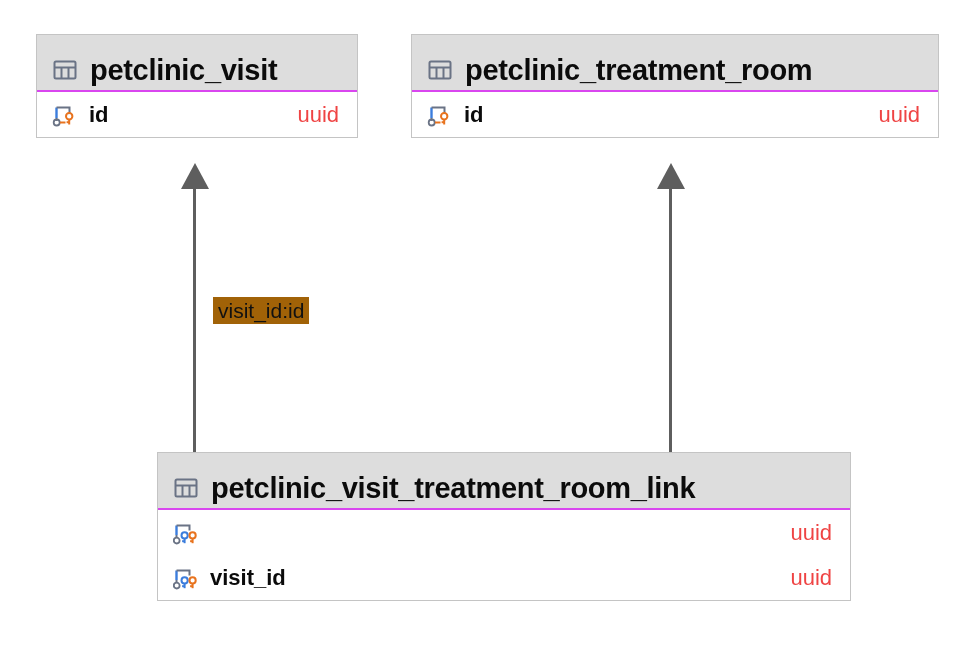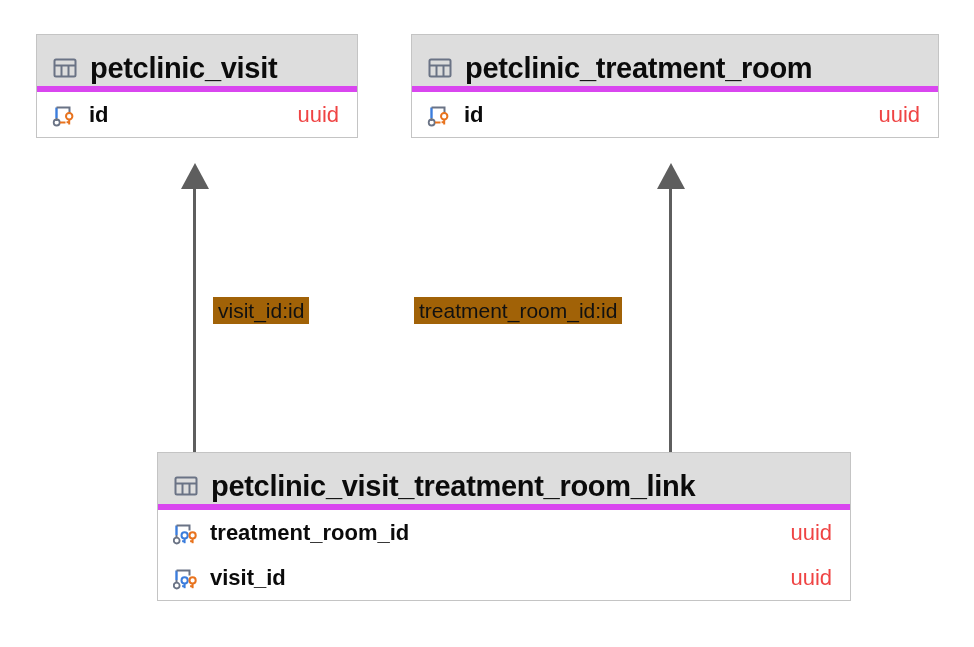--- a/index.html
+++ b/index.html
@@ -24,21 +24,21 @@
   .entity {
     position: absolute;
     box-sizing: border-box;
     background: #ffffff;
     border: 1px solid #c4c4c4;
     z-index: 3;
   }
   .entity-header {
     box-sizing: border-box;
     background: #dddddd;
-    border-bottom: 6px solid #d946ef;
+    border-bottom: 2px solid #d946ef;
     display: flex;
     align-items: center;
     padding: 15px 14px 0 15px;
     height: 57px;
   }
   .entity-title {
     font-size: 29px;
     font-weight: bold;
     color: #0b0b0b;
     letter-spacing: -0.3px;
@@ -127,21 +127,20 @@
 <body>
 
 <div id="canvas">
 
   <div class="edge-line" id="edge-visit-line"></div>
   <div class="edge-arrow" id="edge-visit-arrow"></div>
   <div class="edge-label" id="edge-visit-label">visit_id:id</div>
 
   <div class="edge-line" id="edge-room-line"></div>
   <div class="edge-arrow" id="edge-room-arrow"></div>
-  <div class="edge-label" id="edge-room-label">treatment_room_id:id</div>
 
   <div class="entity" id="entity-visit">
     <div class="entity-header">
       <span class="icon icon-table">
         <svg width="26" height="26" viewBox="0 0 26 26">
           <rect x="2.5" y="4.5" width="21" height="17" rx="1.5" fill="none" stroke="#6a7385" stroke-width="2"></rect>
           <line x1="2.5" y1="10.5" x2="23.5" y2="10.5" stroke="#6a7385" stroke-width="2"></line>
           <line x1="9.5" y1="10.5" x2="9.5" y2="21.5" stroke="#6a7385" stroke-width="2"></line>
           <line x1="16.5" y1="10.5" x2="16.5" y2="21.5" stroke="#6a7385" stroke-width="2"></line>
         </svg>
@@ -222,21 +221,20 @@
             <path d="M3.5 15 L3.5 18" stroke="#6a7385" stroke-width="2" fill="none"></path>
             <circle cx="3.7" cy="20.6" r="2.9" fill="none" stroke="#6a7385" stroke-width="1.8"></circle>
             <circle cx="11.6" cy="15.4" r="3.1" fill="none" stroke="#3b7ddd" stroke-width="2"></circle>
             <line x1="11.6" y1="18.5" x2="11.6" y2="23.2" stroke="#3b7ddd" stroke-width="2"></line>
             <line x1="9.1" y1="21.2" x2="11.6" y2="21.2" stroke="#3b7ddd" stroke-width="2"></line>
             <circle cx="19.6" cy="15.4" r="3.1" fill="none" stroke="#e8731e" stroke-width="2"></circle>
             <line x1="19.6" y1="18.5" x2="19.6" y2="23.2" stroke="#e8731e" stroke-width="2"></line>
             <line x1="17.1" y1="21.2" x2="19.6" y2="21.2" stroke="#e8731e" stroke-width="2"></line>
           </svg>
         </span>
-        <span class="attr-name">treatment_room_id</span>
         <span class="attr-type">uuid</span>
       </div>
 
       <div class="attr-row">
         <span class="icon icon-key">
           <svg width="28" height="26" viewBox="0 0 28 26">
             <path d="M3.5 5.5 L3.5 15" stroke="#3b7ddd" stroke-width="2.4" fill="none"></path>
             <path d="M3.5 5.5 L16.5 5.5 L16.5 10.5" stroke="#6a7385" stroke-width="2" fill="none"></path>
             <path d="M3.5 15 L3.5 18" stroke="#6a7385" stroke-width="2" fill="none"></path>
             <circle cx="3.7" cy="20.6" r="2.9" fill="none" stroke="#6a7385" stroke-width="1.8"></circle>

